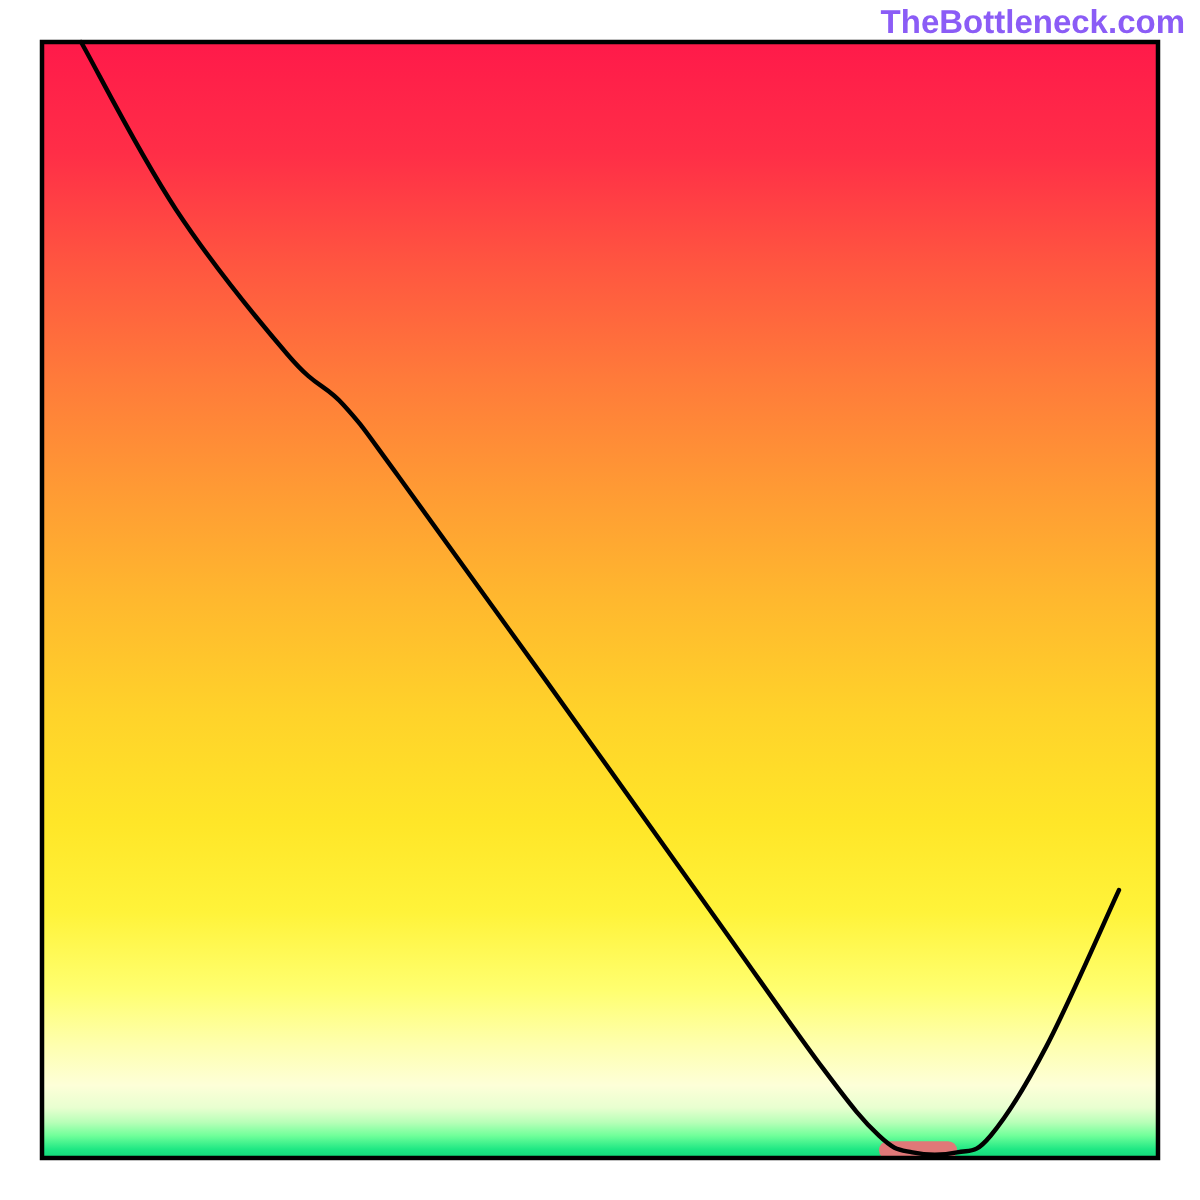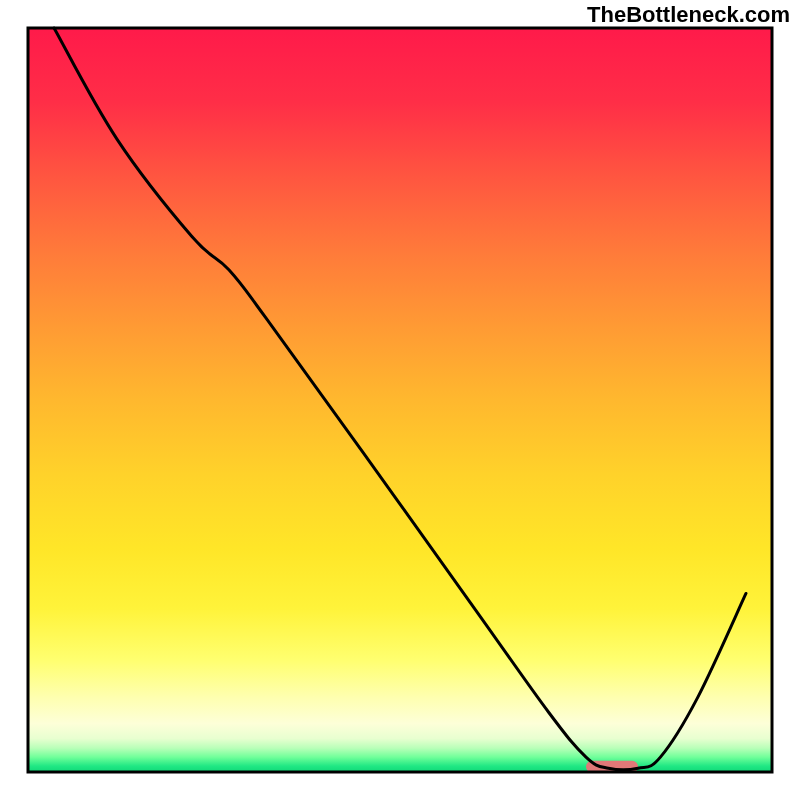--- a/index.html
+++ b/index.html
@@ -14,21 +14,21 @@
     position: relative;
     width: 800px;
     height: 800px;
   }
   .watermark {
     position: absolute;
     top: 2px;
     right: 10px;
     font-size: 22px;
     font-weight: bold;
-    color: #000000;
+    color: #8b5cf6;
     z-index: 10;
   }
   svg.chart {
     position: absolute;
     top: 0;
     left: 0;
   }
 </style>
 </head>
 <body>

